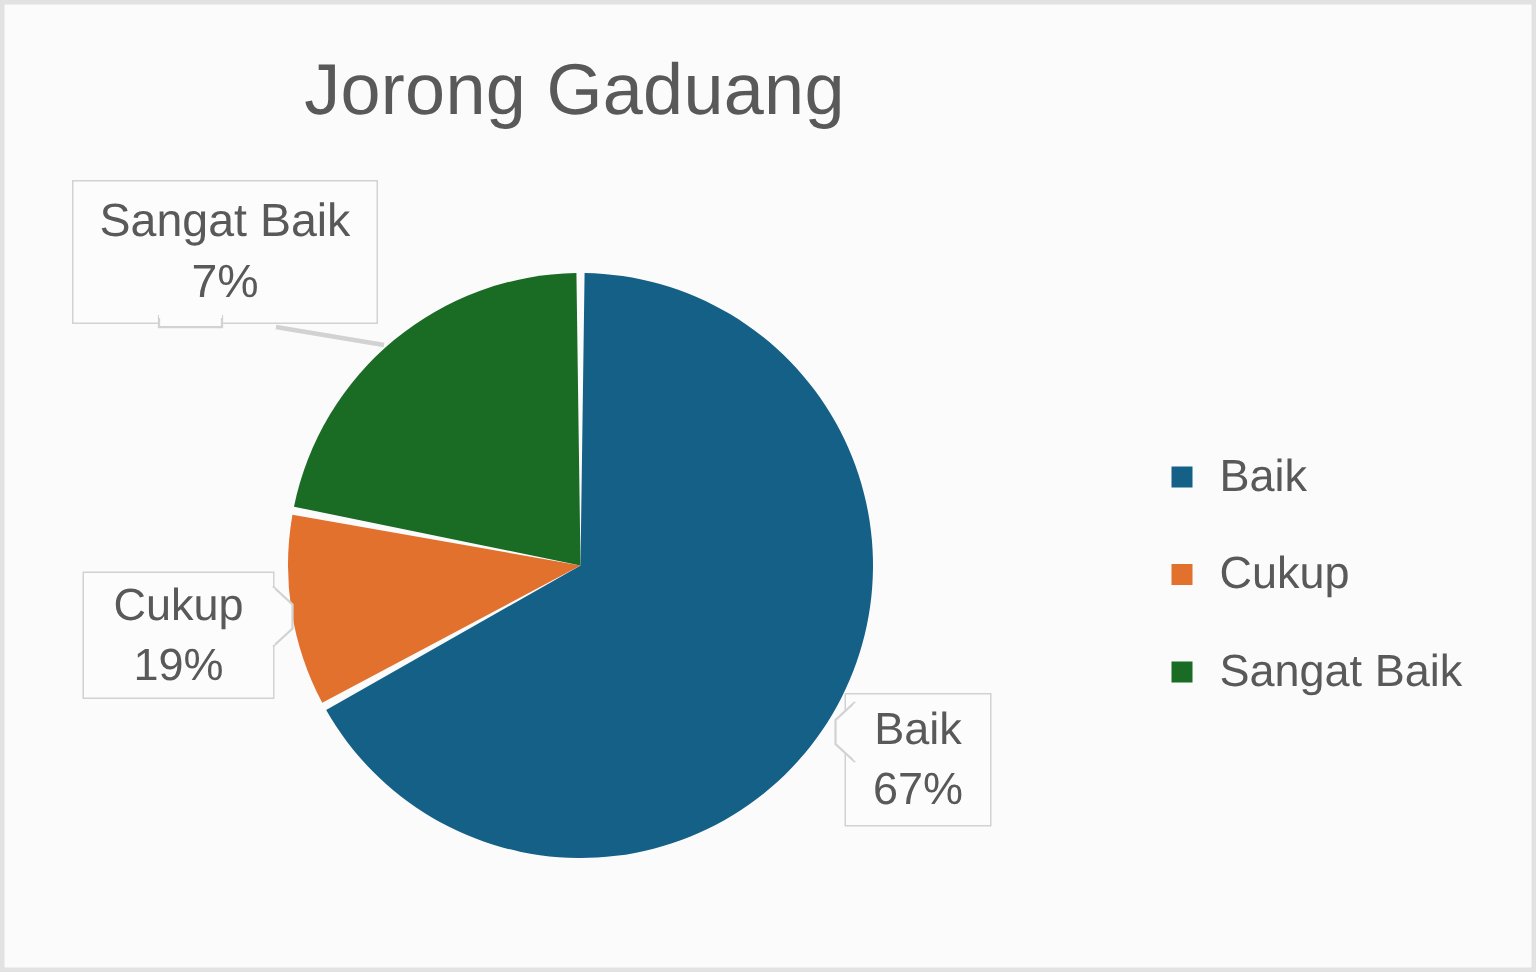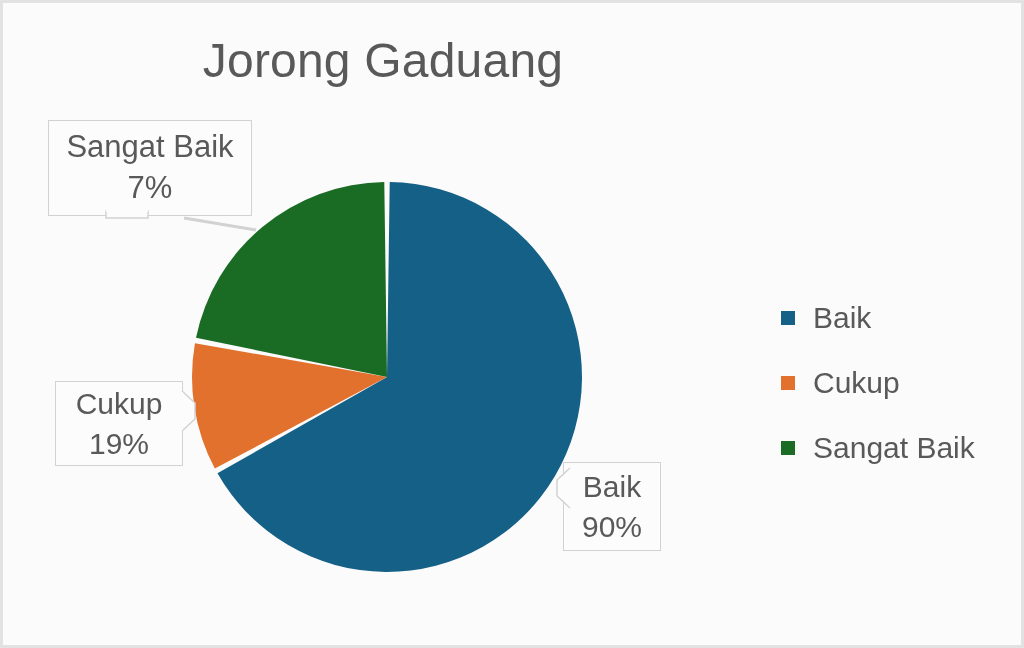--- a/index.html
+++ b/index.html
@@ -135,21 +135,21 @@
     <span class="lbl">Cukup</span>
     <span class="pct">19%</span>
   </div>
   <svg class="notch-svg" style="left:176px; top:386px; width:26px; height:46px;" viewBox="0 0 26 46">
     <path d="M 3 2 L 16 14 L 16 30 L 3 42" fill="#fcfcfc" stroke="#d2d2d2" stroke-width="1.5"></path>
     <rect x="0" y="3" width="4" height="38" fill="#fcfcfc"></rect>
   </svg>
 
   <div class="callout" id="callout-baik">
     <span class="lbl">Baik</span>
-    <span class="pct">90%</span>
+    <span class="pct">67%</span>
   </div>
   <svg class="notch-svg" style="left:544px; top:463px; width:26px; height:46px;" viewBox="0 0 26 46">
     <path d="M 23 2 L 10 14 L 10 30 L 23 42" fill="#fcfcfc" stroke="#d2d2d2" stroke-width="1.5"></path>
     <rect x="22" y="3" width="4" height="38" fill="#fcfcfc"></rect>
   </svg>
 
   <div id="legend">
     <div class="legend-item">
       <span class="legend-swatch" style="background: rgb(21, 96, 135);"></span>
       <span class="legend-label">Baik</span>

